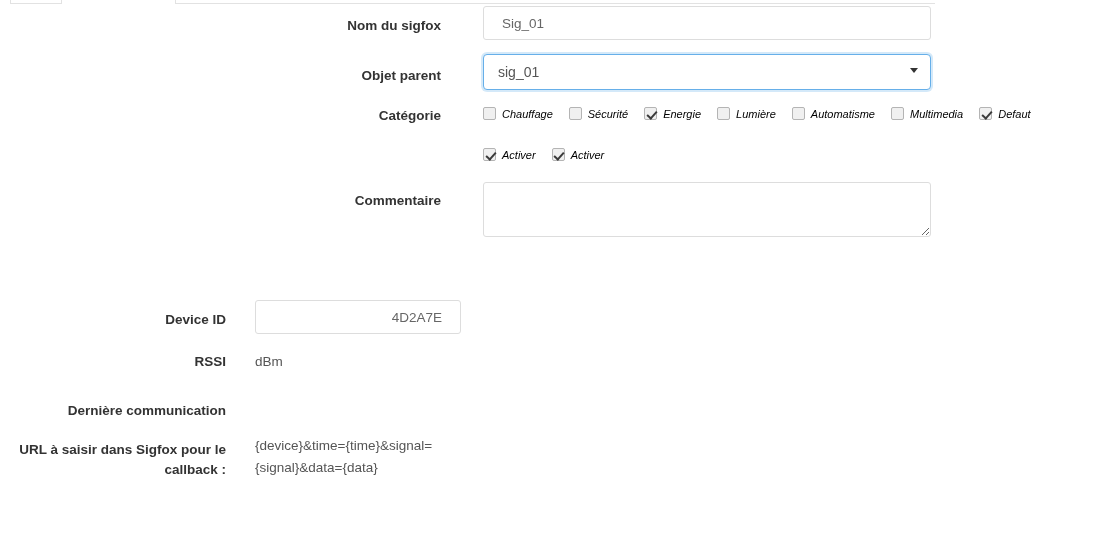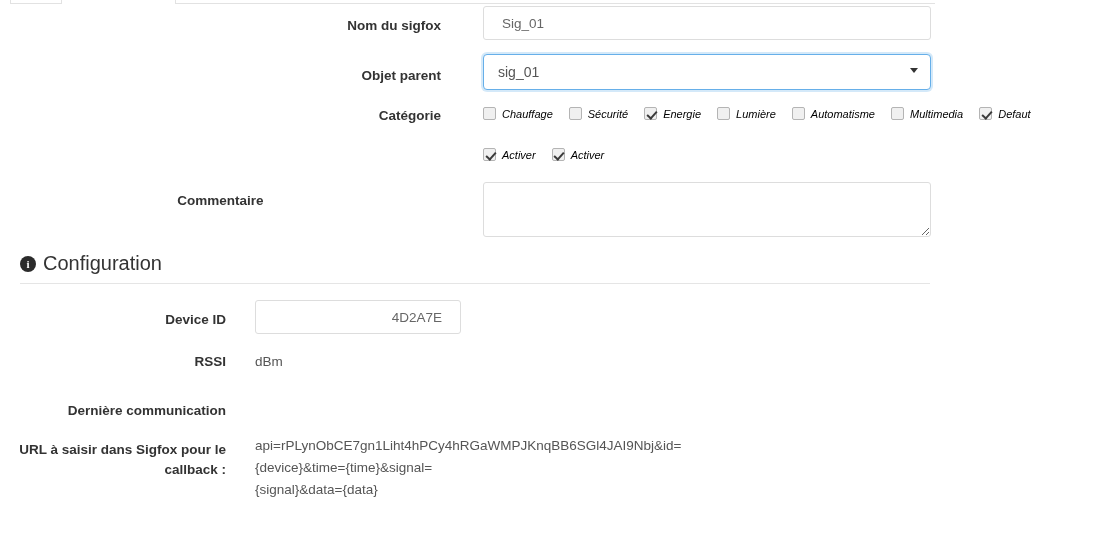--- a/index.html
+++ b/index.html
@@ -238,32 +238,26 @@
   <div class="form-row" style="top:104px;">
     <div class="ctrl-label" style="top:2px;">Catégorie</div>
     <div class="check-row" style="left:483px; top:2px;" id="category-checks"><label class="chk-item"><span class="chk-box"></span><span class="chk-label">Chauffage</span></label><label class="chk-item"><span class="chk-box"></span><span class="chk-label">Sécurité</span></label><label class="chk-item"><span class="chk-box checked"></span><span class="chk-label">Energie</span></label><label class="chk-item"><span class="chk-box"></span><span class="chk-label">Lumière</span></label><label class="chk-item"><span class="chk-box"></span><span class="chk-label">Automatisme</span></label><label class="chk-item"><span class="chk-box"></span><span class="chk-label">Multimedia</span></label><label class="chk-item"><span class="chk-box checked"></span><span class="chk-label">Defaut</span></label></div>
   </div>
 
   <div class="form-row" style="top:147px;">
     <div class="check-row" style="left:483px; top:0px;" id="toggle-checks"><label class="chk-item"><span class="chk-box checked"></span><span class="chk-label">Activer</span></label><label class="chk-item"><span class="chk-box checked"></span><span class="chk-label">Activer</span></label></div>
   </div>
 
   <div class="form-row" style="top:182px;">
-    <div class="ctrl-label" style="top:9px;text-align:center;">Commentaire</div>
+    <div class="ctrl-label" style="top:9px;">Commentaire</div>
     <div class="field" style="left:483px; top:0px;">
       <textarea class="form-control" placeholder="" style=""></textarea>
     </div>
   </div>
 
-  <div class="section" style="top:252px;">
-    <h2 class="section-title">
-      <span class="info-icon">i</span><span>Configuration</span>
-    </h2>
-    <hr class="section-rule">
-  </div>
 
   <div class="form-row" style="top:300px;">
     <div class="ctrl-label narrow" style="top:10px;">Device ID</div>
     <div class="field" style="left:255px; top:0px;">
       <input type="text" class="form-control" style="width: 206px; text-align: right;" value="4D2A7E">
     </div>
   </div>
 
   <div class="form-row" style="top:352px;">
     <div class="ctrl-label narrow" style="top:0px;">RSSI</div>
@@ -271,19 +265,18 @@
   </div>
 
   <div class="form-row" style="top:401px;">
     <div class="ctrl-label narrow" style="top:0px;">Dernière communication</div>
     <div class="field static-value" style="left:255px; top:0px;"></div>
   </div>
 
   <div class="form-row" style="top:435px;">
     <div class="ctrl-label narrow" style="top:5px;">URL à saisir dans Sigfox pour le callback :</div>
     <div class="field url-value" style="left:255px; top:0px;" id="callback-url-lines">
-        <span class="url-line">api=rPLynObCE7gn1Liht4hPCy4hRGaWMPJKnqBB6SGl4JAI9Nbj&amp;id=</span>
         <span class="url-line">{device}&amp;time={time}&amp;signal=</span>
         <span class="url-line">{signal}&amp;data={data}</span>
       </div>
   </div>
 
 </div>
 
 </body></html>

